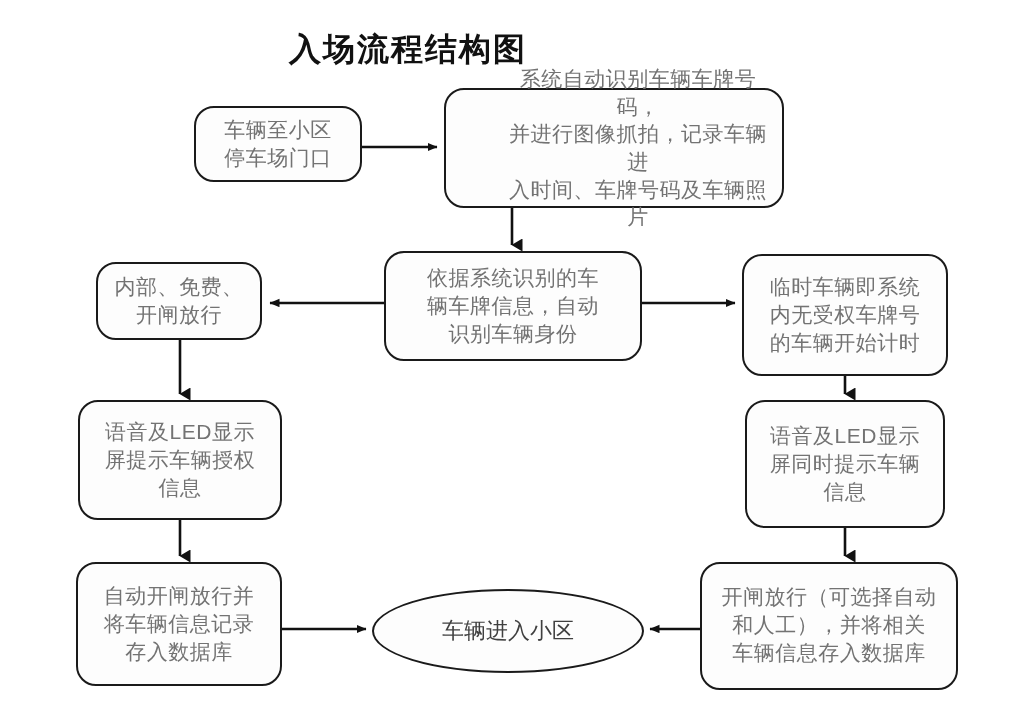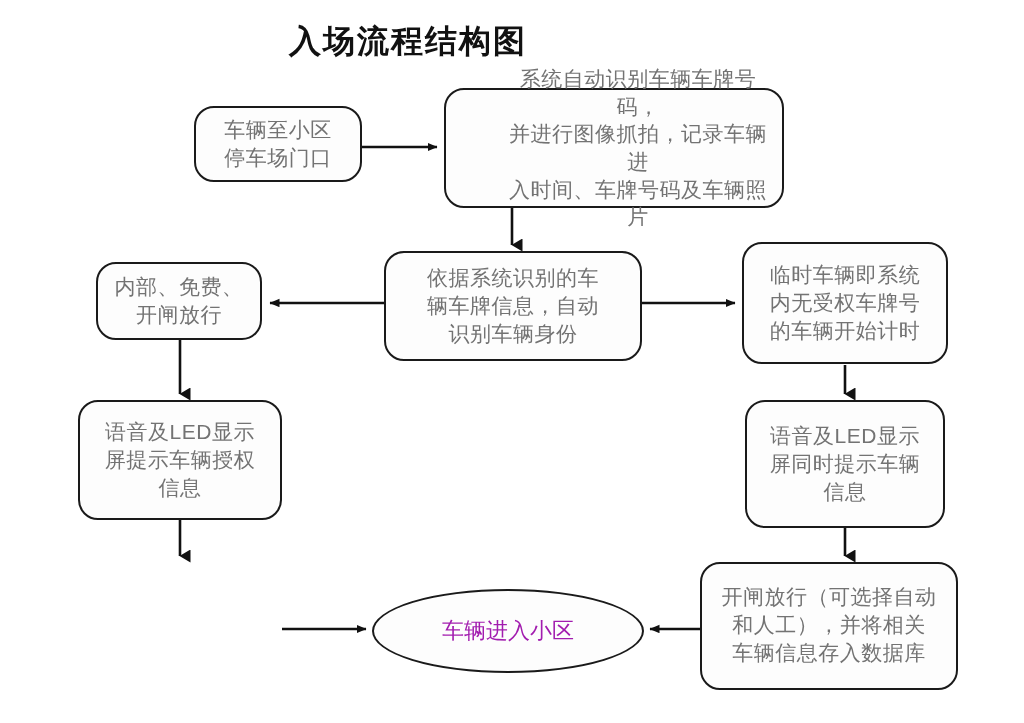--- a/index.html
+++ b/index.html
@@ -49,41 +49,41 @@
   .ellipse-node {
     position: absolute;
     box-sizing: border-box;
     border: 2.5px solid #1a1a1a;
     border-radius: 50%;
     background: #fdfdfd;
     display: flex;
     align-items: center;
     justify-content: center;
     text-align: center;
-    color: #a21caf;
+    color: #404040;
     z-index: 2;
   }
   #page-title {
     position: absolute;
     left: 0;
-    top: 20px;
+    top: 28px;
     width: 816px;
     text-align: center;
     font-size: 32px;
     font-weight: 700;
     color: #111;
     letter-spacing: 2px;
     z-index: 3;
   }
   
   #node-start       { left: 194px; top: 106px;  width: 168px; height: 76px;  font-size: 21px; }
   #node-recognize   { left: 444px; top: 88px;   width: 340px; height: 120px; font-size: 21px; padding-left: 48px; }
   #node-identify    { left: 384px; top: 251px;  width: 258px; height: 110px; font-size: 21px; justify-content: center; }
   #node-authorized  { left: 96px;  top: 262px;  width: 166px; height: 78px;  font-size: 21px; }
-  #node-temporary   { left: 742px; top: 242px;  width: 206px; height: 122px; font-size: 21px; }
+  #node-temporary   { left: 742px; top: 254px;  width: 206px; height: 122px; font-size: 21px; }
   #node-led-left    { left: 78px;  top: 400px;  width: 204px; height: 120px; font-size: 21px; }
   #node-led-right   { left: 745px; top: 400px;  width: 200px; height: 128px; font-size: 21px; }
   #node-gate-left   { left: 76px;  top: 562px;  width: 206px; height: 124px; font-size: 21px; }
   #node-gate-right  { left: 700px; top: 562px;  width: 258px; height: 128px; font-size: 21px; font-family: Liberation Serif, serif; }
   #node-end         { left: 372px; top: 589px;  width: 272px; height: 84px;  font-size: 22px; }
 </style>
 </head>
 <body>
 
 <div id="canvas">
@@ -177,20 +177,25 @@
 屏提示车辆授权
 信息</span>
   </div>
 
   <div class="node" id="node-led-right">
     <span class="node-text">语音及LED显示
 屏同时提示车辆
 信息</span>
   </div>
 
+  <div class="node" id="node-gate-left">
+    <span class="node-text">自动开闸放行并
+将车辆信息记录
+存入数据库</span>
+  </div>
 
   <div class="node" id="node-gate-right">
     <span class="node-text">开闸放行（可选择自动
 和人工），并将相关
 车辆信息存入数据库</span>
   </div>
 
   <div class="ellipse-node" id="node-end">
     <span class="node-text">车辆进入小区</span>
   </div>

